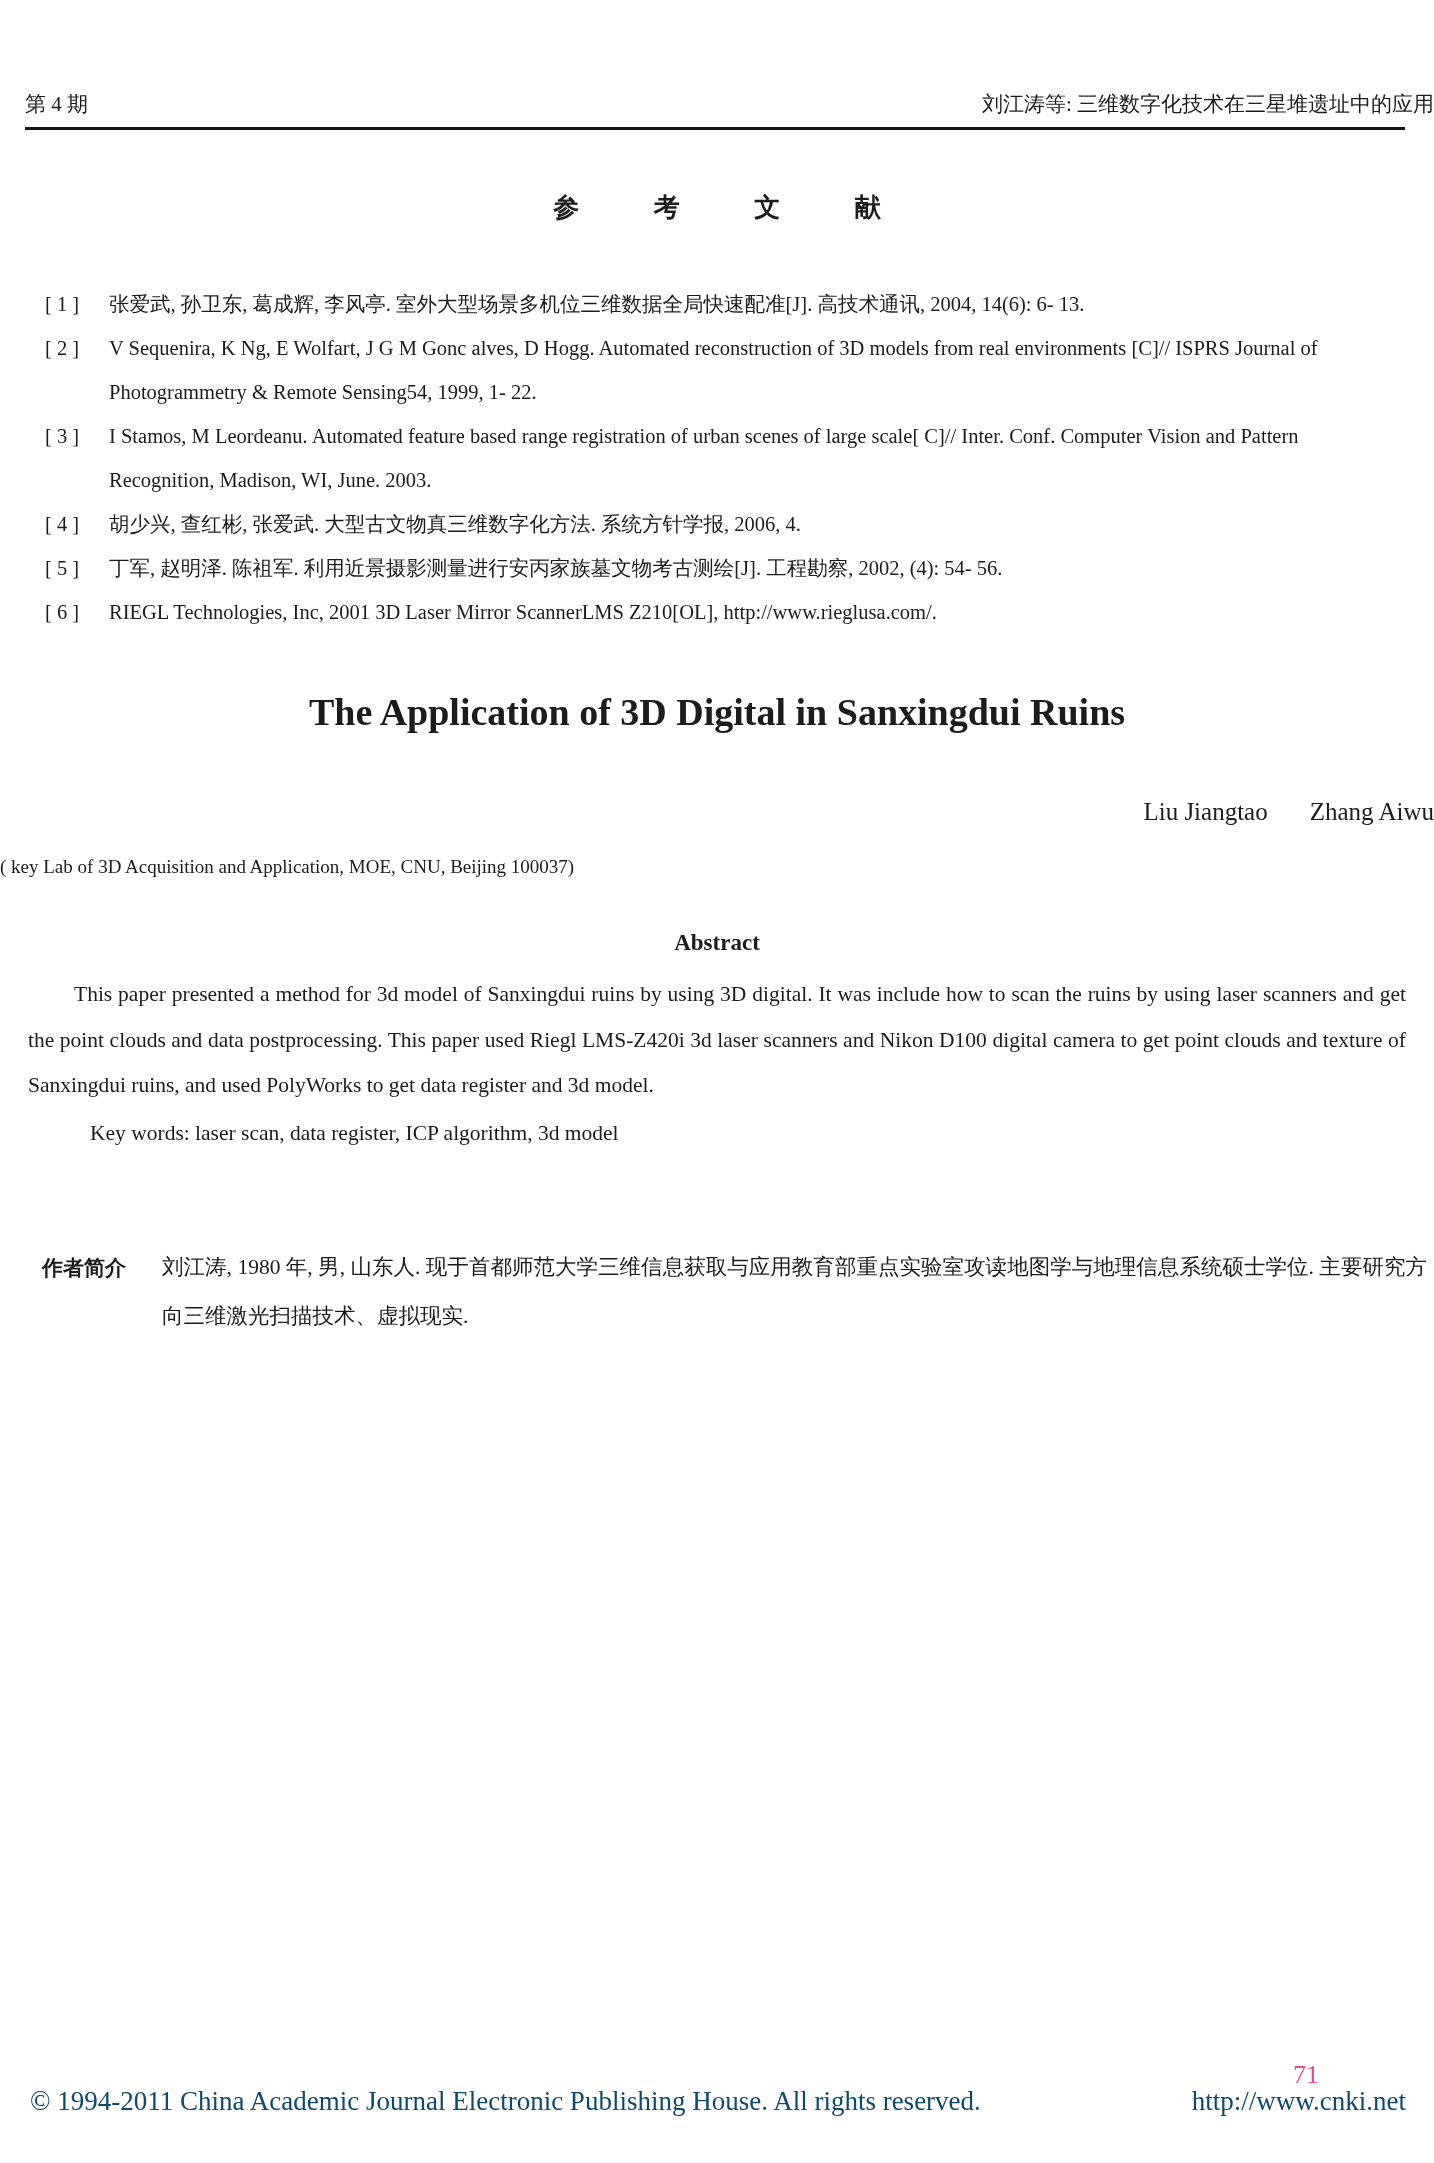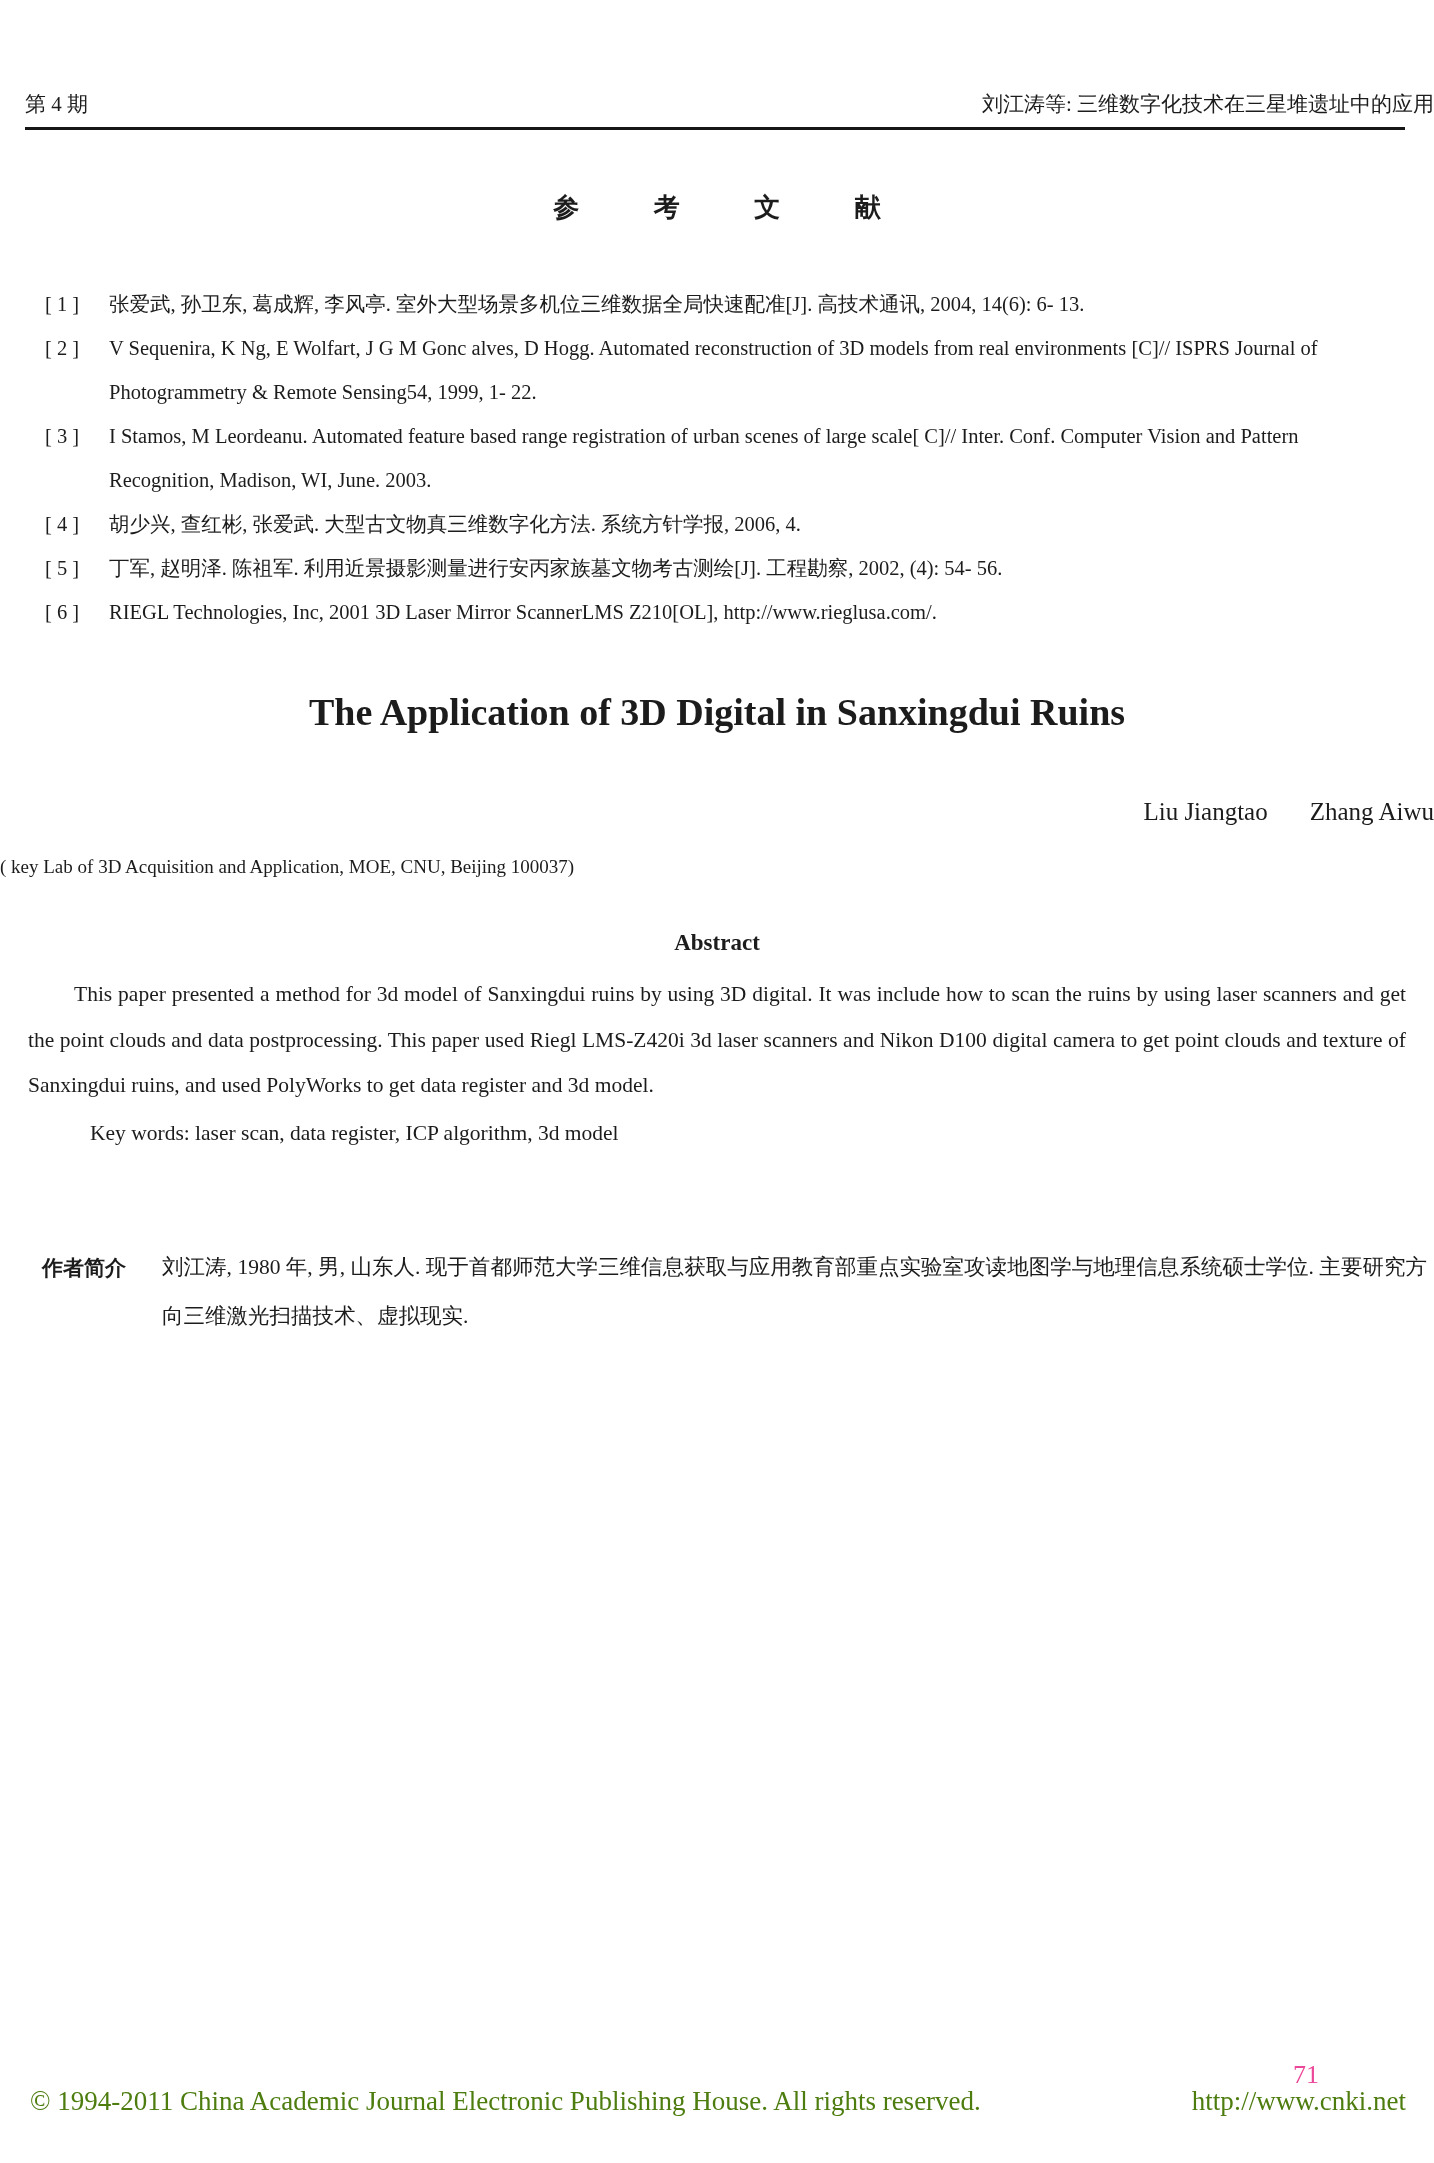--- a/index.html
+++ b/index.html
@@ -131,21 +131,21 @@
     top: 2060px; left: 1293px;
     font-size: 26px;
     color: #ec4899;
   }
   .footer {
     position: absolute;
     top: 2086px; left: 30px;
     width: 1376px;
     display: flex;
     justify-content: space-between;
-    color: #4d7c0f;
+    color: #0c4a6e;
     font-size: 27px;
   }
 </style>
 </head>
 <body>
 
 <div class="page">
 
   <div class="header-issue">第 4 期</div>
   <div class="header-running-title">刘江涛等: 三维数字化技术在三星堆遗址中的应用</div>

